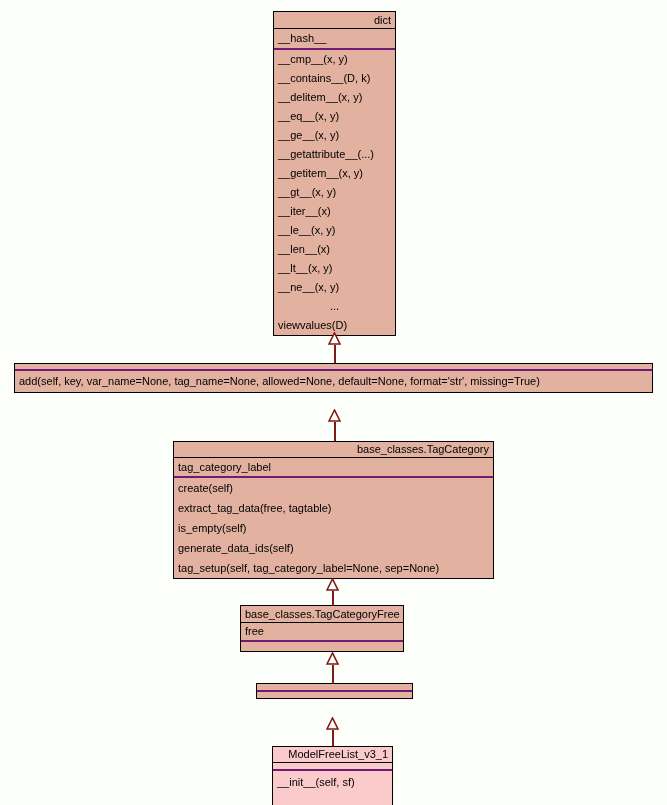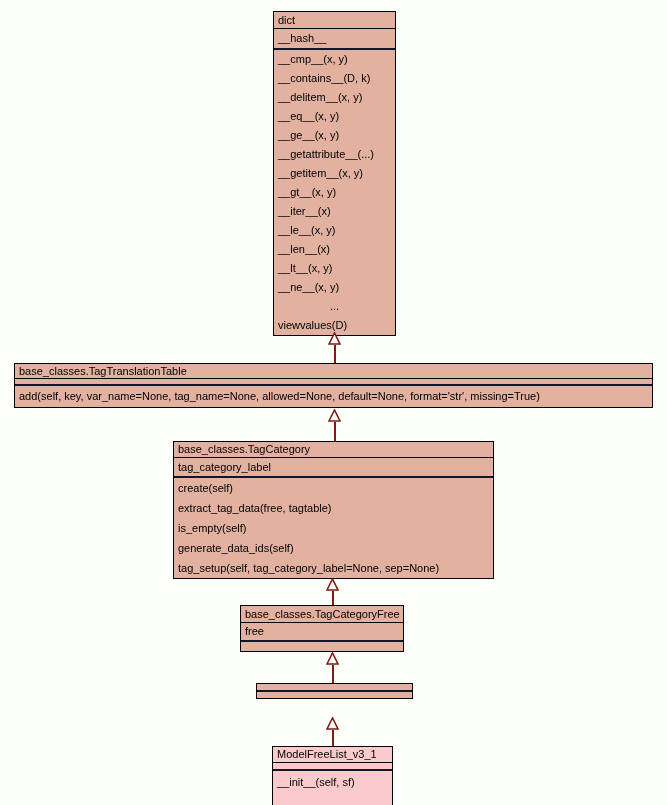--- a/index.html
+++ b/index.html
@@ -18,27 +18,27 @@
     position: absolute;
     box-sizing: border-box;
     background: var(--fill, #e2b1a0);
     border: 1px solid #000;
     font-size: 11px;
     color: #000;
   }
   .uml-class.highlight { background: var(--hifill, #fbcbcb); }
 
   .uml-title {
-    text-align: left;
+    text-align: right;
     border-bottom: 1px solid #000;
     white-space: nowrap;
     overflow: hidden;
     padding: 0 4px;
   }
-  .uml-attrs { border-bottom: 2px solid #0f172a; }
+  .uml-attrs { border-bottom: 2px solid #701a75; }
   .uml-row {
     padding: 0 4px;
     white-space: nowrap;
     overflow: hidden;
   }
   .uml-row.center { text-align: center; }
 
   
   #cls-dict { left: 273px; top: 11px; width: 123px; }
   #cls-dict .uml-title { height: 16px; line-height: 16px; }
@@ -118,21 +118,20 @@
         <div class="uml-row">__le__(x, y)</div>
         <div class="uml-row">__len__(x)</div>
         <div class="uml-row">__lt__(x, y)</div>
         <div class="uml-row">__ne__(x, y)</div>
         <div class="uml-row center">...</div>
         <div class="uml-row">viewvalues(D)</div>
       </div>
     </div>
 
   <div class="uml-class" id="cls-ttt">
-      <div class="uml-title">base_classes.TagTranslationTable</div>
       <div class="uml-attrs"></div>
       <div class="uml-methods">
         <div class="uml-row">add(self, key, var_name=None, tag_name=None, allowed=None, default=None, format='str', missing=True)</div>
       </div>
     </div>
 
   <div class="uml-class" id="cls-tagcategory">
       <div class="uml-title">base_classes.TagCategory</div>
       <div class="uml-attrs">
         <div class="uml-row">tag_category_label</div>

